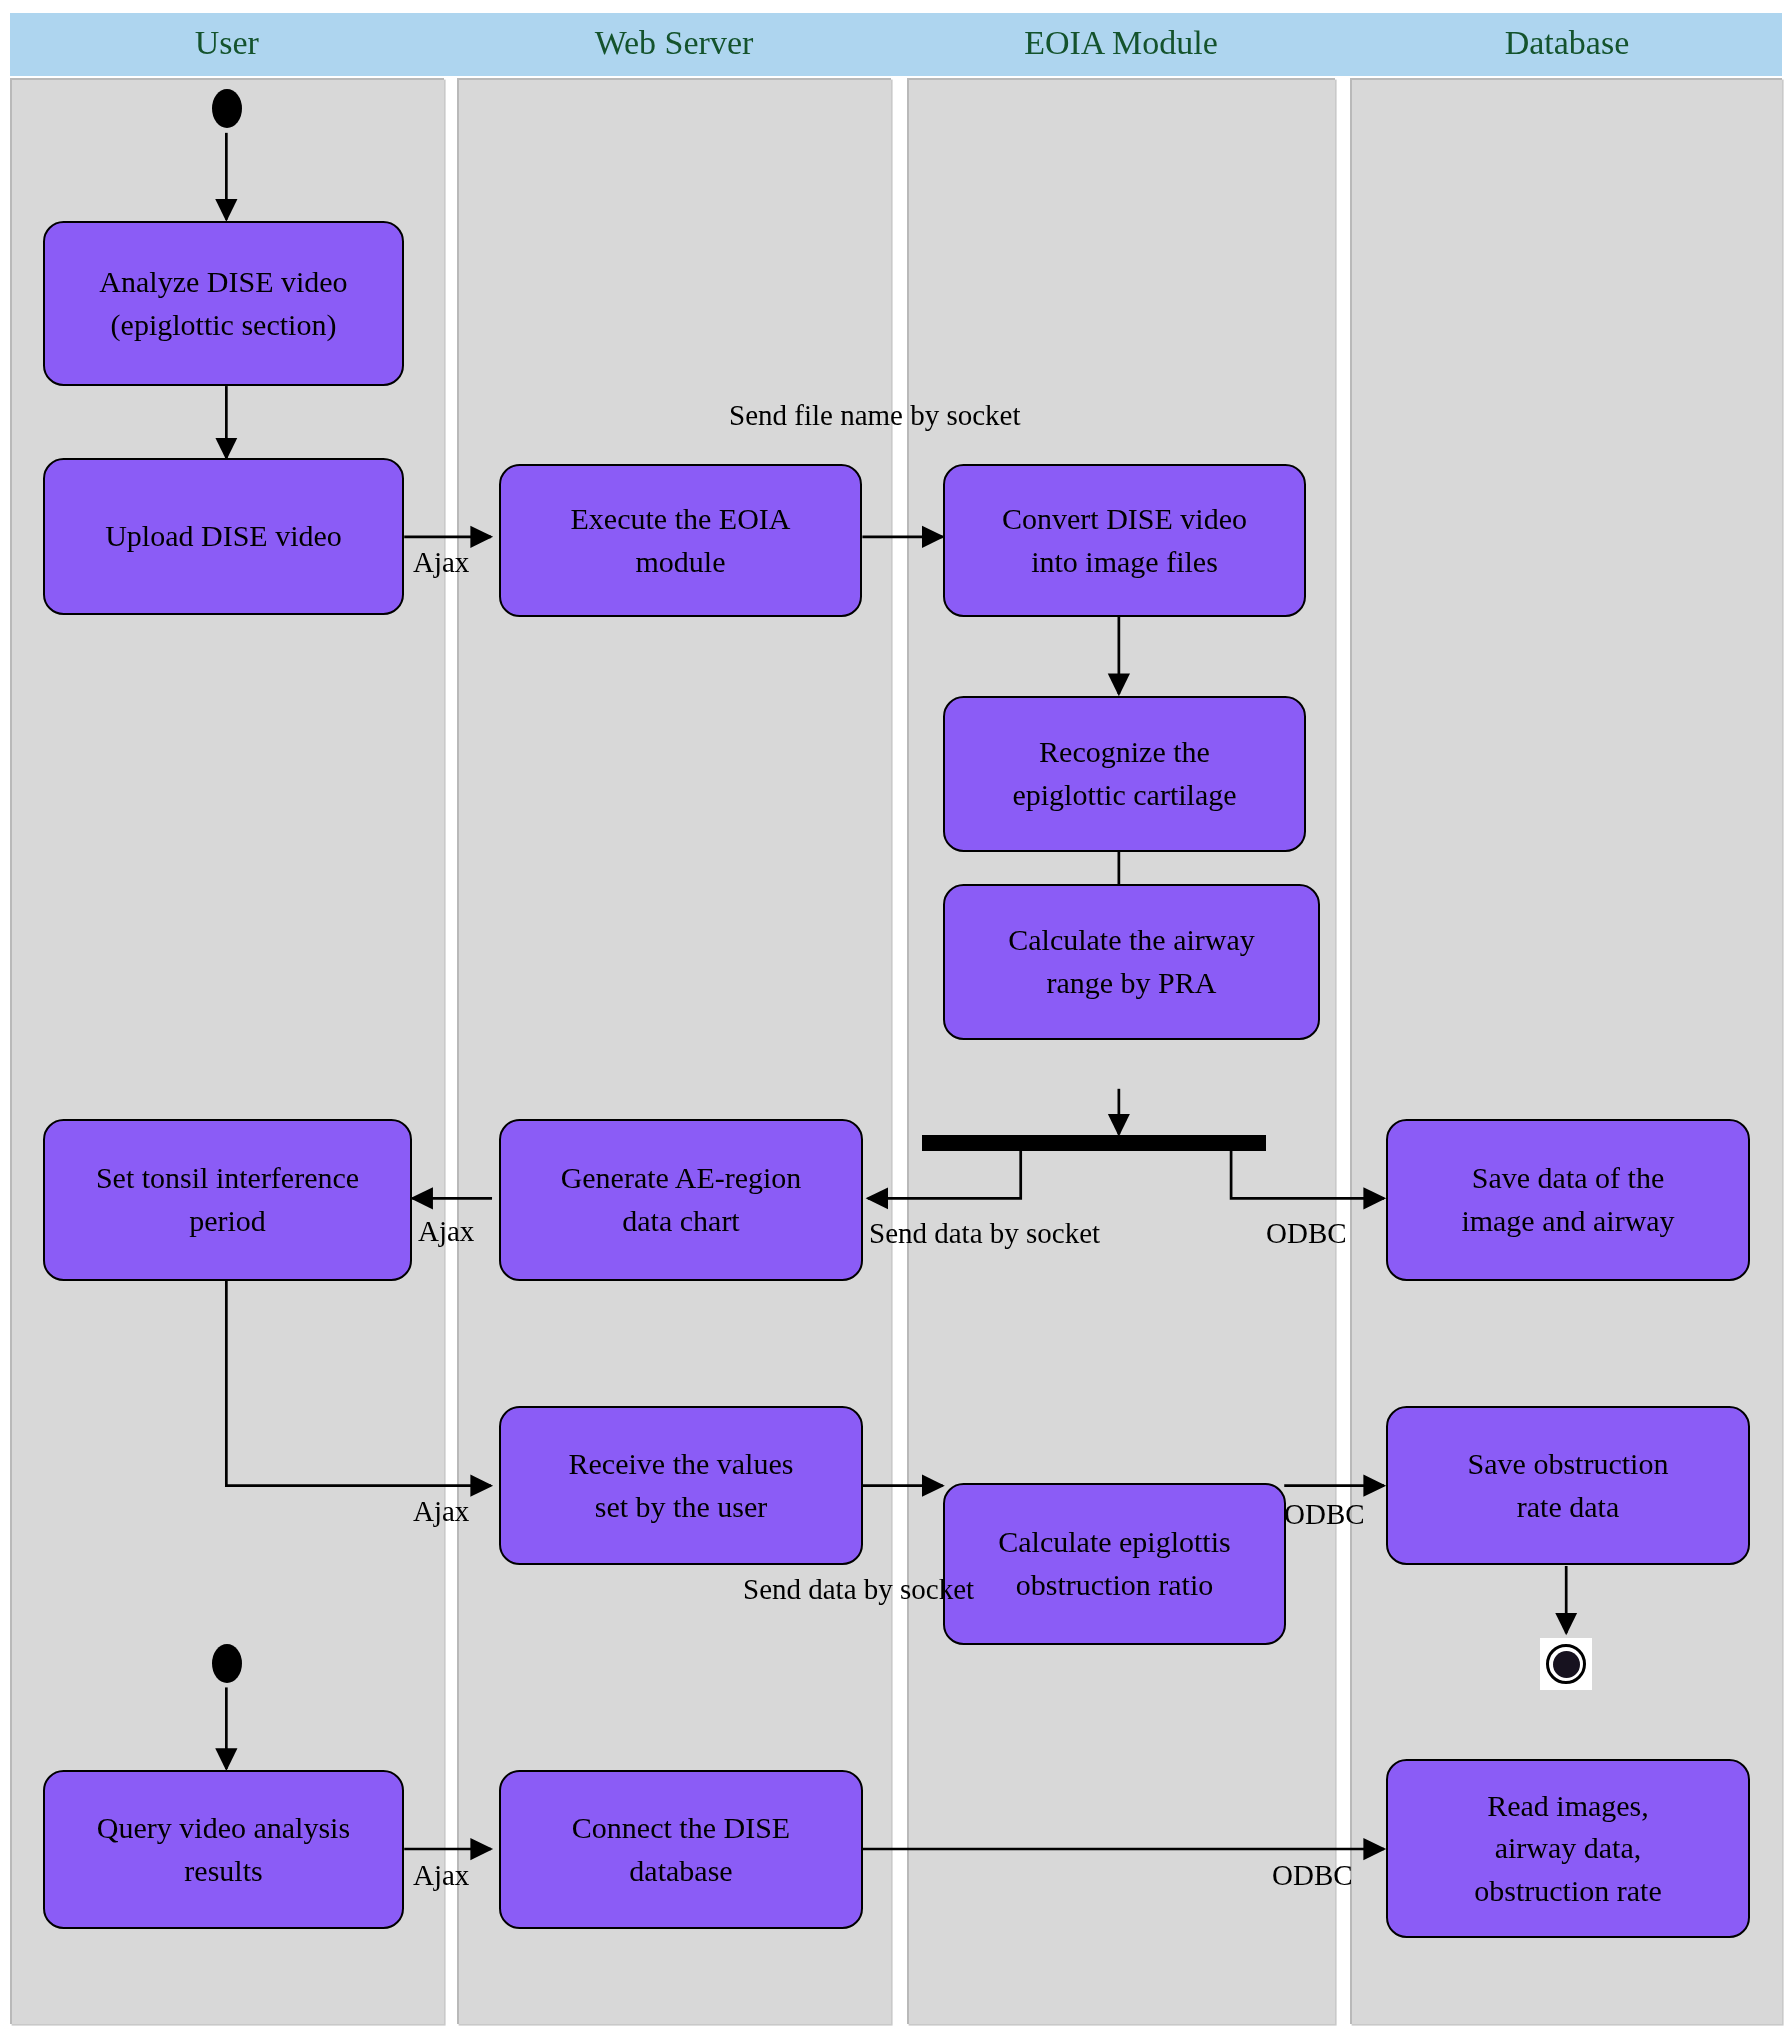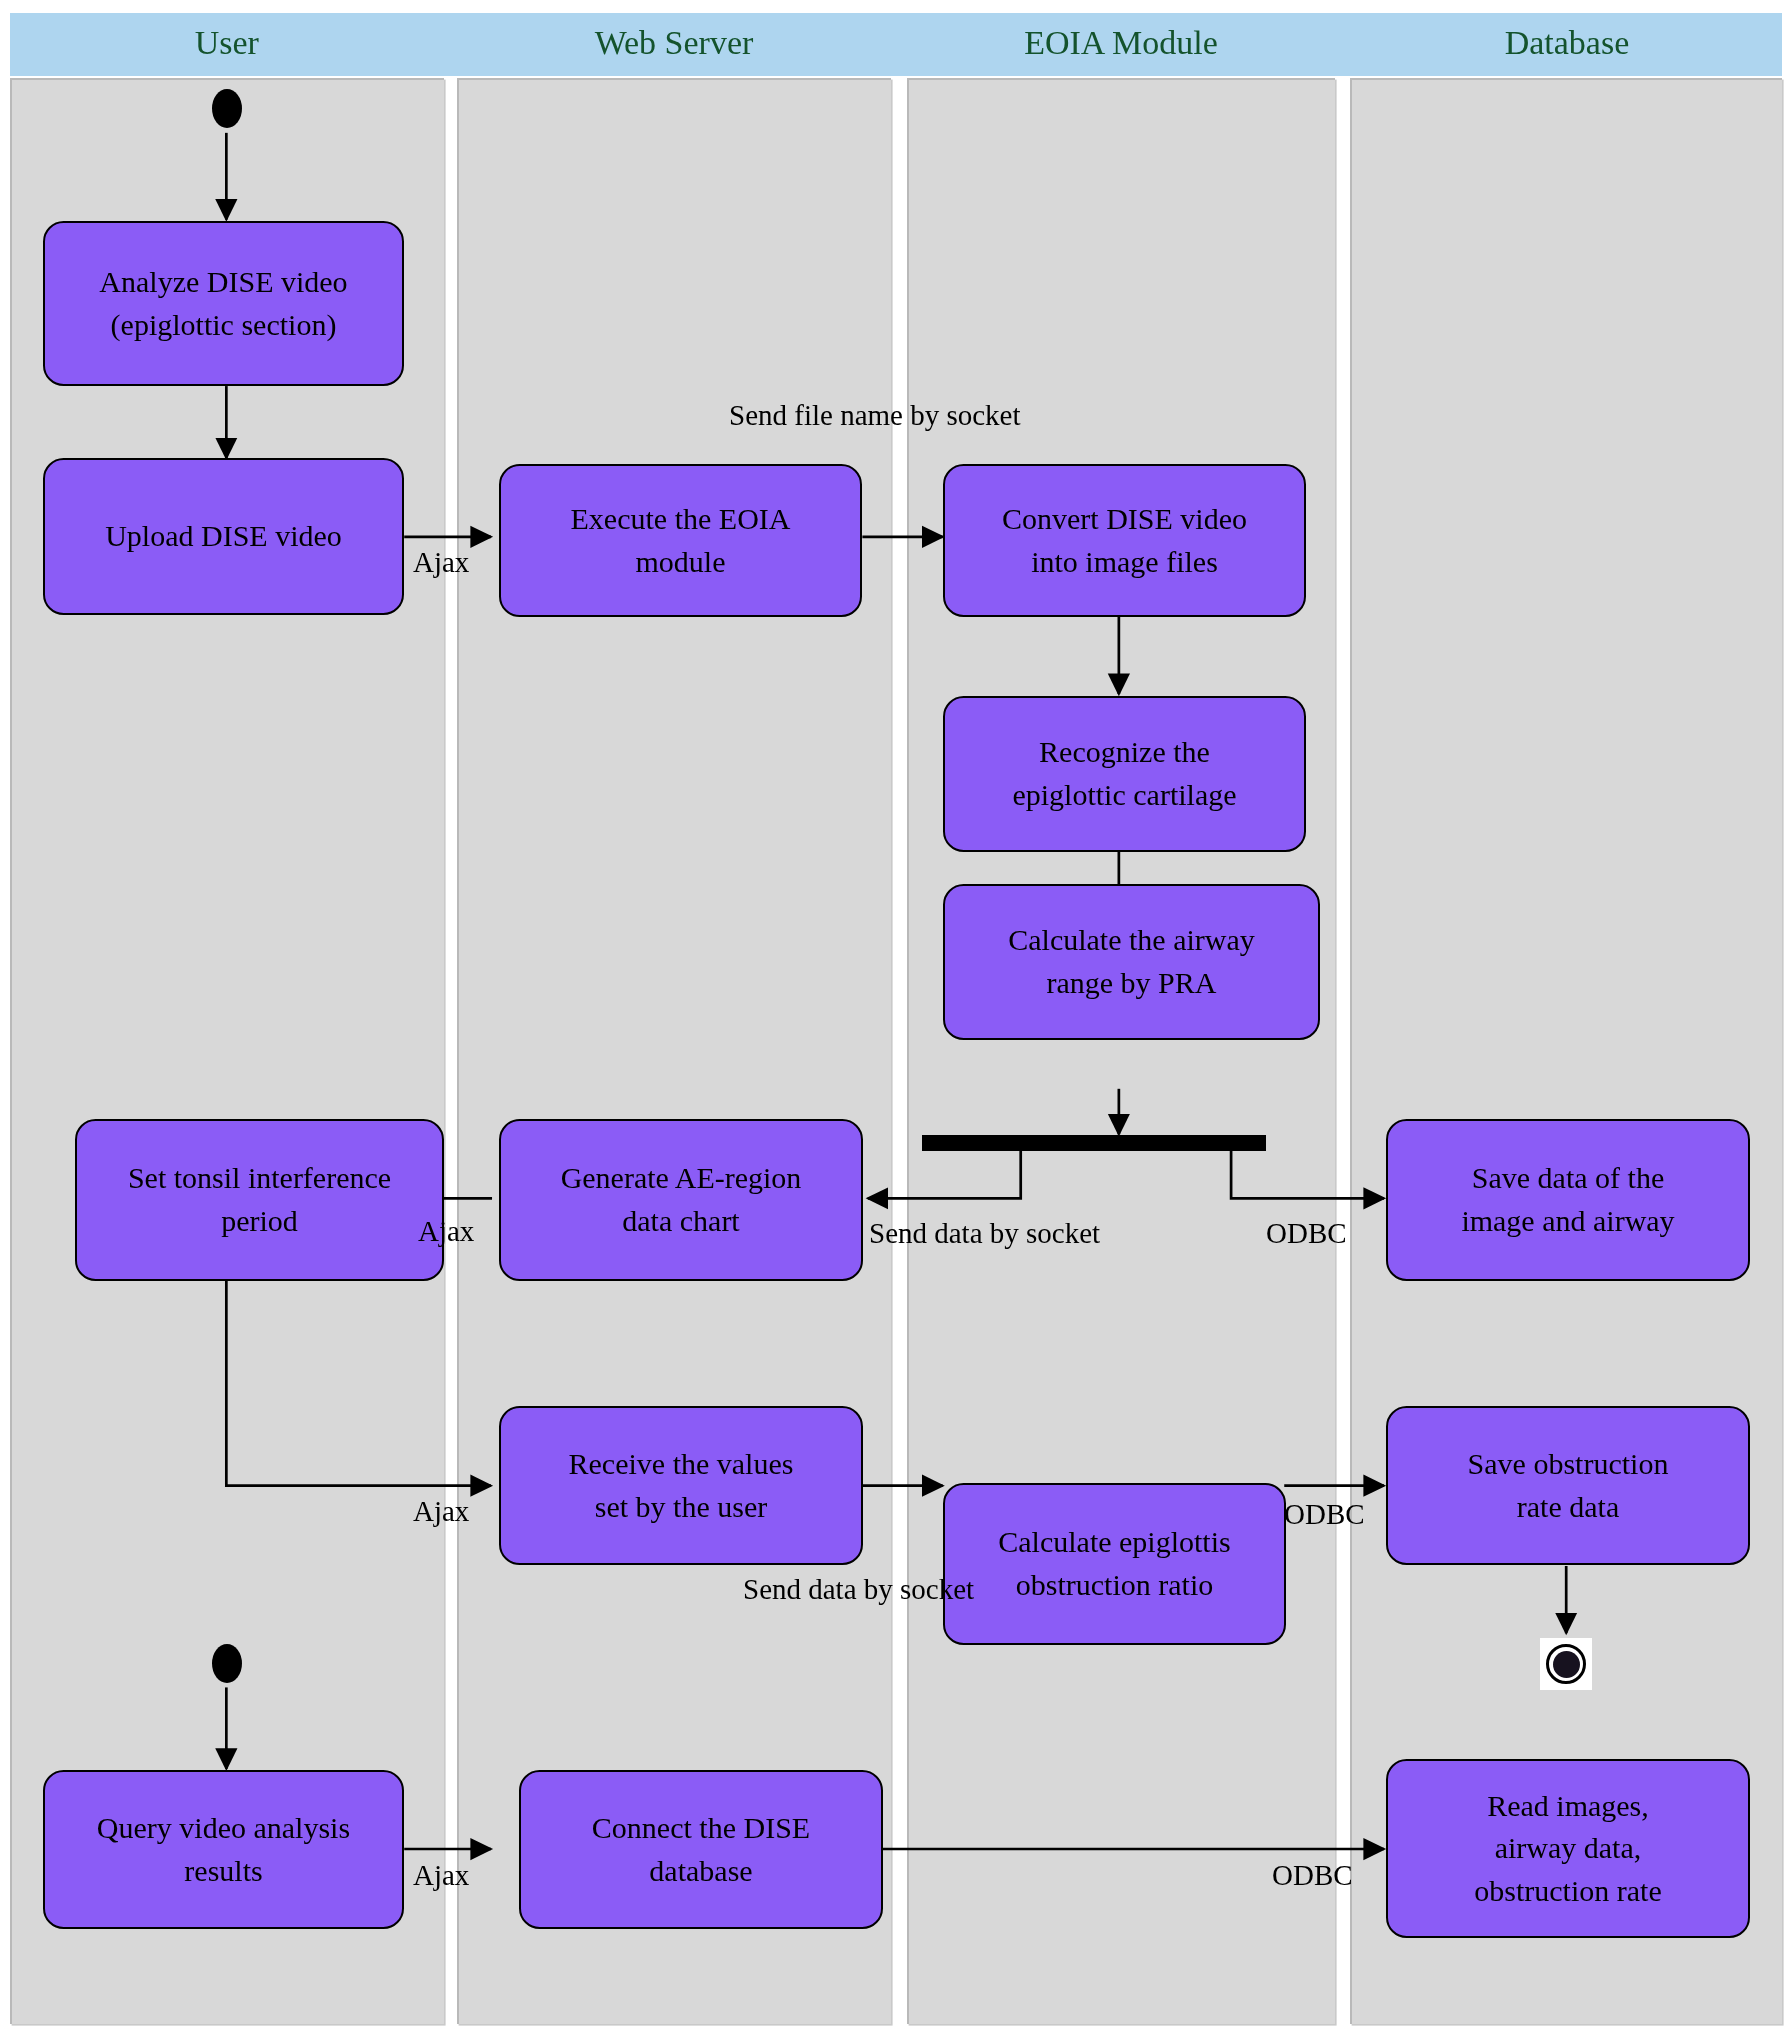--- a/index.html
+++ b/index.html
@@ -193,21 +193,21 @@
     </div>
 
   <div class="node" style="left:943px; top:464px; width:363px; height:153px;">
       <span>Convert DISE video<br>into image files</span>
     </div>
 
   <div class="node" style="left:943px; top:884px; width:377px; height:156px;">
       <span>Calculate the airway<br>range by PRA</span>
     </div>
 
-  <div class="node" style="left:43px; top:1119px; width:369px; height:162px;margin-left:32px;">
+  <div class="node" style="left:43px; top:1119px; width:369px; height:162px;">
       <span>Set tonsil interference<br>period</span>
     </div>
 
   <div class="node" style="left:499px; top:1119px; width:364px; height:162px;">
       <span>Generate AE-region<br>data chart</span>
     </div>
 
   <div class="node" style="left:1386px; top:1119px; width:364px; height:162px;">
       <span>Save data of the<br>image and airway</span>
     </div>
@@ -221,21 +221,21 @@
     </div>
 
   <div class="node" style="left:1386px; top:1406px; width:364px; height:159px;">
       <span>Save obstruction<br>rate data</span>
     </div>
 
   <div class="node" style="left:43px; top:1770px; width:361px; height:159px;">
       <span>Query video analysis<br>results</span>
     </div>
 
-  <div class="node" style="left:499px; top:1770px; width:364px; height:159px;margin-left:20px;">
+  <div class="node" style="left:499px; top:1770px; width:364px; height:159px;">
       <span>Connect the DISE<br>database</span>
     </div>
 
   <div class="node" style="left:1386px; top:1759px; width:364px; height:179px;">
       <span>Read images,<br>airway data,<br>obstruction rate</span>
     </div>
 
   <div class="edge-label" style="left:413px; top:548px;">Ajax</div>
 
   <div class="edge-label" style="left:729px; top:401px;">Send file name by socket</div>

